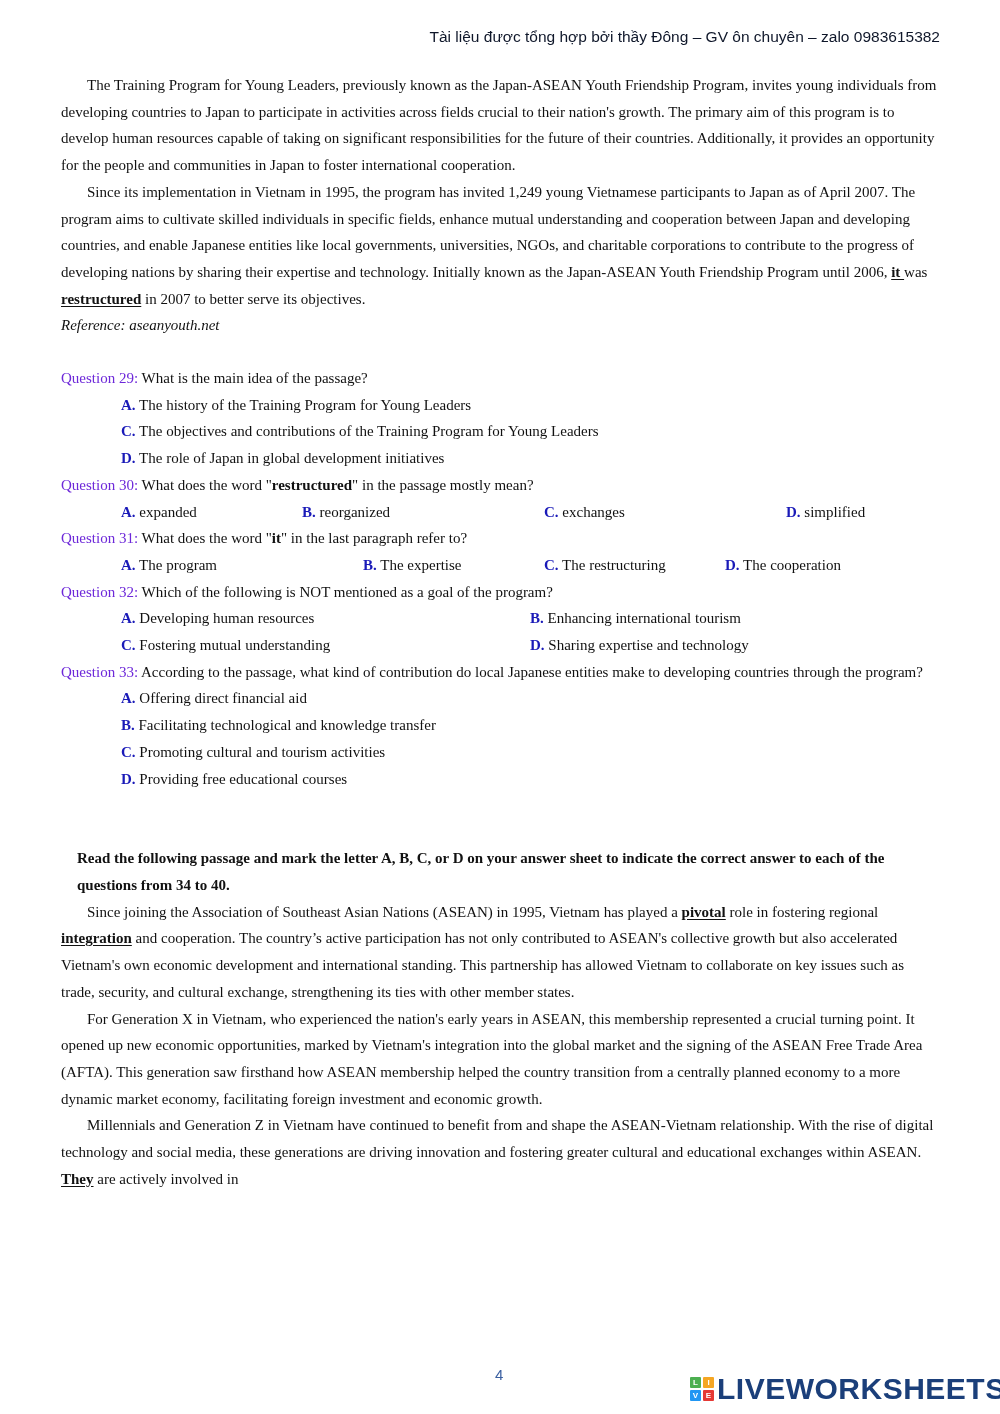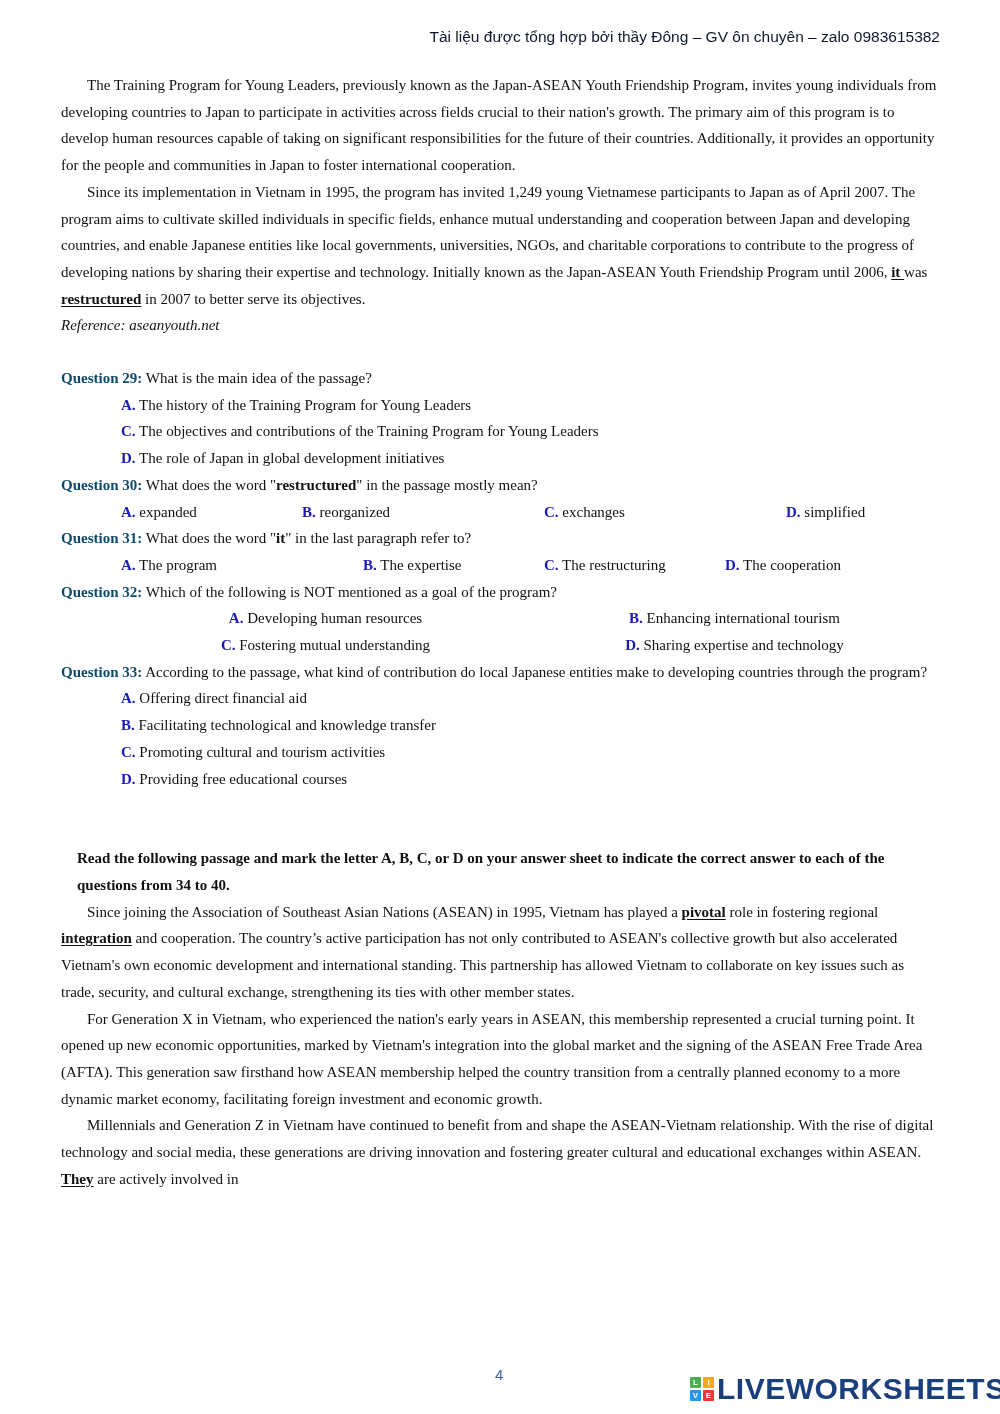--- a/index.html
+++ b/index.html
@@ -5,28 +5,28 @@
   html, body { margin: 0; padding: 0; background: #ffffff; }
   body { width: 1000px; height: 1414px; position: relative; overflow: hidden;
          font-family: "Liberation Serif", serif; color: #111; }
   .header { position: absolute; top: 28px; right: 60px; font-family: "Liberation Sans", sans-serif;
             font-size: 15.5px; color: #0f172a; }
   .page { position: absolute; left: 61px; top: 72px; width: 878px; font-size: 15px; line-height: 26.7px; }
   p { margin: 0; }
   .ind { text-indent: 26px; }
   .ref { font-style: italic; }
   .u { font-weight: bold; text-decoration: underline; text-underline-offset: 2px; }
-  .qlabel { color: #0c4a6e; font-weight: bold; }
+  .qlabel { color: #6d28d9; font-weight: normal; }
   .opt { color: #1a1ab8; font-weight: bold; }
   .q { margin: 0; }
   .opts-col { padding-left: 60px; }
   .row4 { display: flex; padding-left: 60px; }
   .row4 > span { display: inline-block; }
   .row2 { display: flex; padding-left: 60px; }
-  .row2 > span { display: inline-block; width: 423px; text-align: center; }
+  .row2 > span { display: inline-block; width: 423px; }
   .instr { font-weight: bold; margin-left: 16px; }
   .spacer-a { height: 26px; }
   .spacer-b { height: 53px; }
   .footer-num { position: absolute; left: 495px; top: 1366px; font-family: "Liberation Sans", sans-serif;
                 font-size: 15px; color: #3a5fa0; }
   .logo { position: absolute; left: 690px; top: 1374px; display: flex; align-items: center; }
   .logo-grid { display: grid; grid-template-columns: 11px 11px; grid-template-rows: 11px 11px; gap: 2px; margin-right: 3px; }
   .logo-grid span { font-family: "Liberation Sans", sans-serif; font-size: 8px; font-weight: bold; color: #fff;
                     display: flex; align-items: center; justify-content: center; border-radius: 1px; }
   .logo-text { font-family: "Liberation Sans", sans-serif; font-weight: bold; font-size: 30px; color: #1b3f7a; letter-spacing: 0.5px; line-height: 1; }

